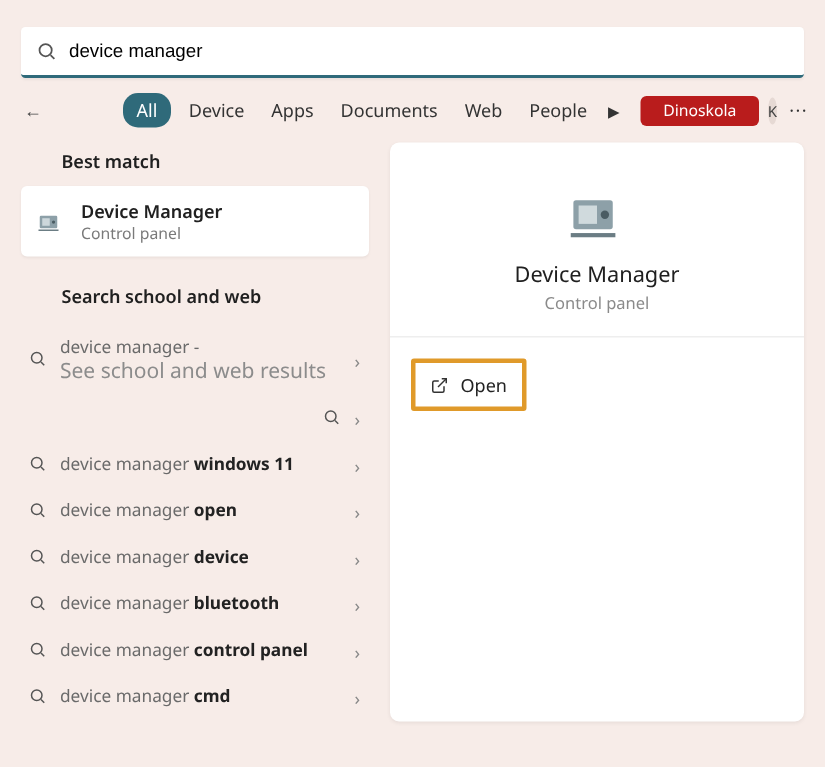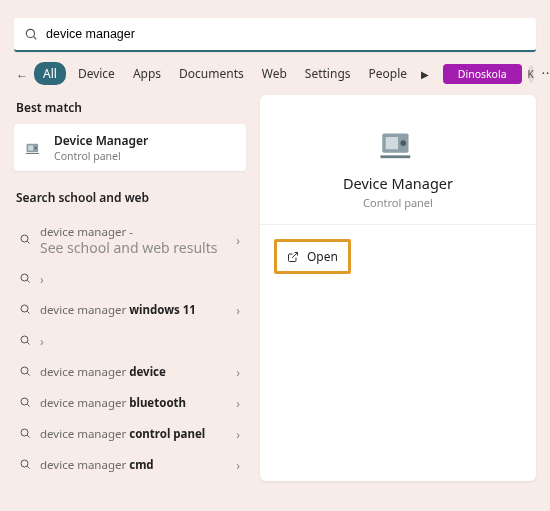--- a/index.html
+++ b/index.html
@@ -39,29 +39,30 @@
     gap: 6px;
     padding: 10px 0 10px 2px;
     font-size: 12px;
     color: #333;
   }
   .back-arrow { width: 18px; text-align: center; cursor: pointer; color:#444; }
   .pill {
     padding: 3px 9px;
     border-radius: 10px;
     cursor: pointer;
+    margin-left: 48px;
   }
   .pill.active {
     background: #2f6a7a;
     color: #fff;
   }
   .filter-text { padding: 3px 6px; cursor: pointer; }
   .play-icon { font-size: 10px; padding: 0 2px; }
   .dinoskola {
-    background: #a21caf;
+    background: #b91c1c;
     color: #fff;
     font-size: 10.5px;
     padding: 3px 15px;
     border-radius: 4px;
     cursor: pointer;
   }
   .avatar-mini {
     width: 18px; height: 18px; border-radius: 50%;
     background: #e6d9d4; color:#444;
     font-size: 10px; display:flex; align-items:center; justify-content:center;
@@ -78,20 +79,21 @@
     background: #ffffff;
     border-radius: 6px;
     box-shadow: 0 1px 3px rgba(0,0,0,.07);
     overflow: hidden;
     min-height: 380px;
   }
   .section-title {
     font-weight: 600;
     font-size: 12px;
     padding: 4px 2px 8px 2px;
+    margin-left: 25px;
   }
   .best-match-card {
     background: #ffffff;
     border-radius: 4px;
     padding: 8px 10px;
     display: flex;
     align-items: center;
     gap: 10px;
     cursor: pointer;
     box-shadow: 0 1px 2px rgba(0,0,0,.06);
@@ -103,20 +105,21 @@
   .bm-title { font-size: 12px; font-weight: 600; }
   .bm-sub { font-size: 10.5px; color: #7a7a7a; }
   .results-list { margin-top: 4px; }
   .result-row {
     display: flex;
     align-items: center;
     padding: 7px 6px 7px 4px;
     gap: 8px;
     cursor: pointer;
     border-radius: 3px;
+    justify-content: flex-end;
   }
   .mag-icon { color:#555; width:14px; text-align:center; font-size:12px; }
   .result-text { flex: 1; font-size: 11.5px; color:#222; line-height:1.25; }
   .result-text .plain { color:#6a6a6a; }
   .result-sub { color:#8c8c8c; font-size:14px; display:block; }
   .chev { color:#888; font-size:12px; }
   .detail-head {
     display:flex; flex-direction:column; align-items:center;
     padding: 28px 10px 14px 10px;
     border-bottom: 1px solid #eee;
@@ -151,21 +154,20 @@
     <input type="text" value="device manager" style="">
   </div>
 
   <div class="filter-row">
     <span class="back-arrow">←</span>
     <span class="pill active">All</span>
     <span class="filter-text">Device</span>
     <span class="filter-text">Apps</span>
     <span class="filter-text">Documents</span>
     <span class="filter-text">Web</span>
-    <span class="filter-text">Settings</span>
     <span class="filter-text">People</span>
     <span class="play-icon">▶</span>
     <span style="flex:1"></span>
     <span class="dinoskola">Dinoskola</span>
     <span class="avatar-mini">K</span>
     <span class="dots">···</span>
   </div>
 
   <div class="content">
     <div class="left-col">
@@ -211,20 +213,21 @@
                 <line x1="21" y1="21" x2="16.65" y2="16.65"></line>
               </svg></span>
             <span class="result-text"><span class="plain">device manager </span><strong>windows 11</strong></span>
             <span class="chev">›</span>
           </div>
           <div class="result-row">
             <span class="mag-icon"><svg width="12" height="12" viewBox="0 0 24 24" fill="none" stroke="#555" stroke-width="2">
                 <circle cx="11" cy="11" r="7"></circle>
                 <line x1="21" y1="21" x2="16.65" y2="16.65"></line>
               </svg></span>
+            <span class="result-text"><span class="plain">device manager </span><strong>open</strong></span>
             <span class="chev">›</span>
           </div>
           <div class="result-row">
             <span class="mag-icon"><svg width="12" height="12" viewBox="0 0 24 24" fill="none" stroke="#555" stroke-width="2">
                 <circle cx="11" cy="11" r="7"></circle>
                 <line x1="21" y1="21" x2="16.65" y2="16.65"></line>
               </svg></span>
             <span class="result-text"><span class="plain">device manager </span><strong>device</strong></span>
             <span class="chev">›</span>
           </div>

